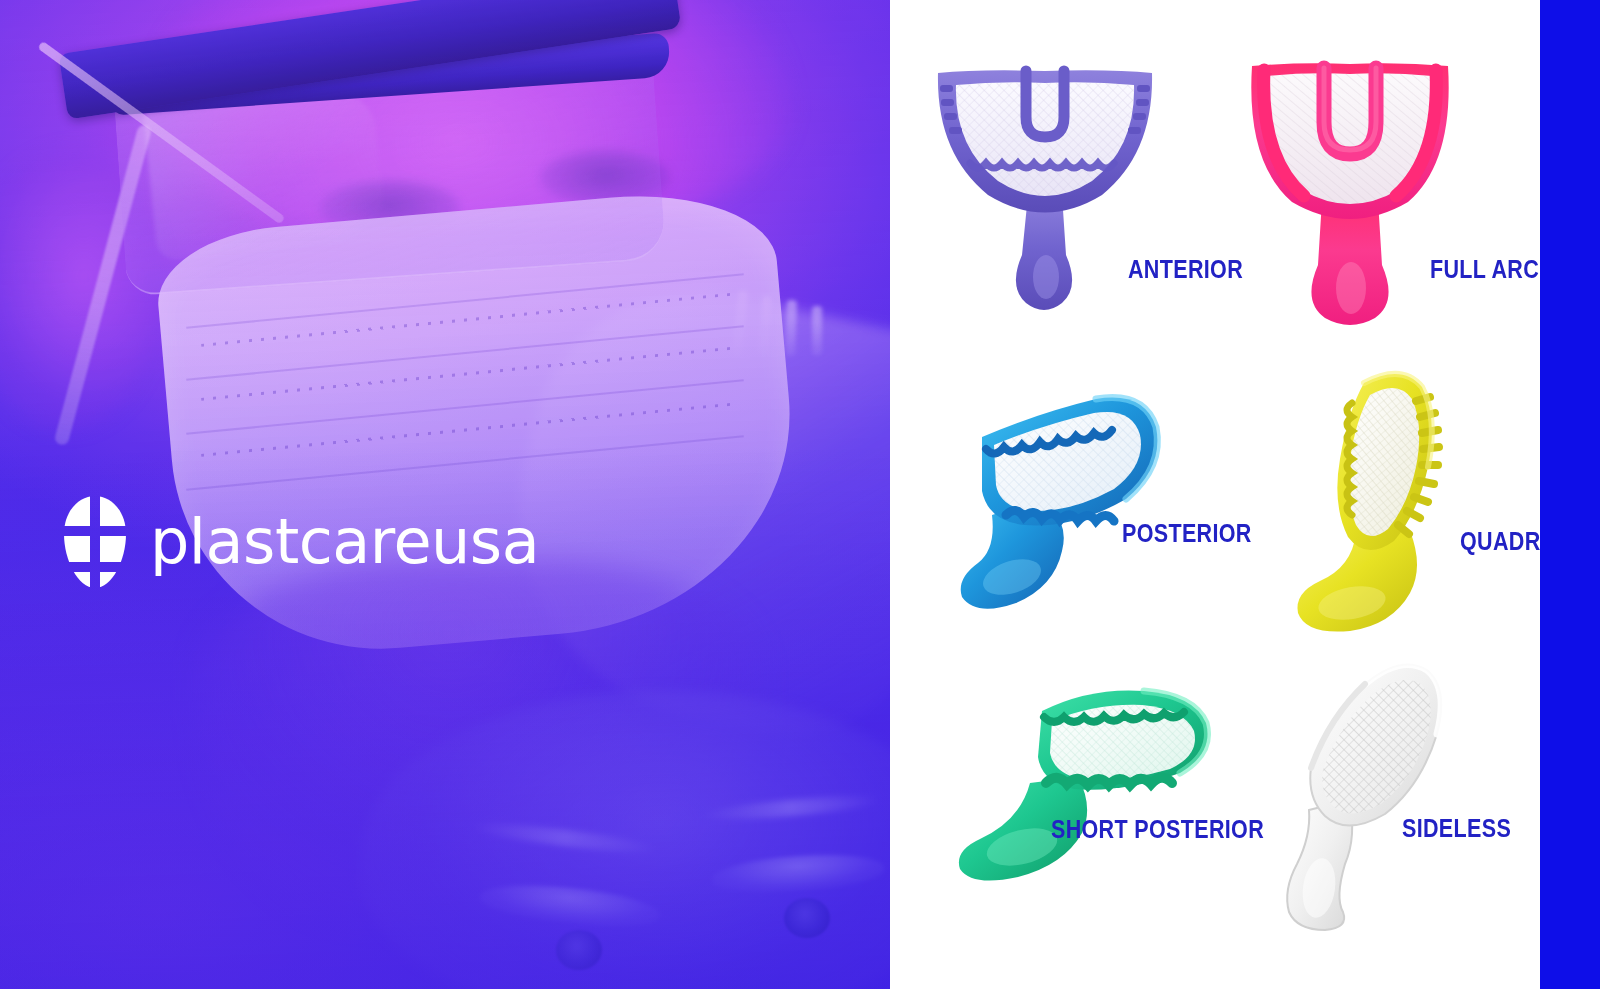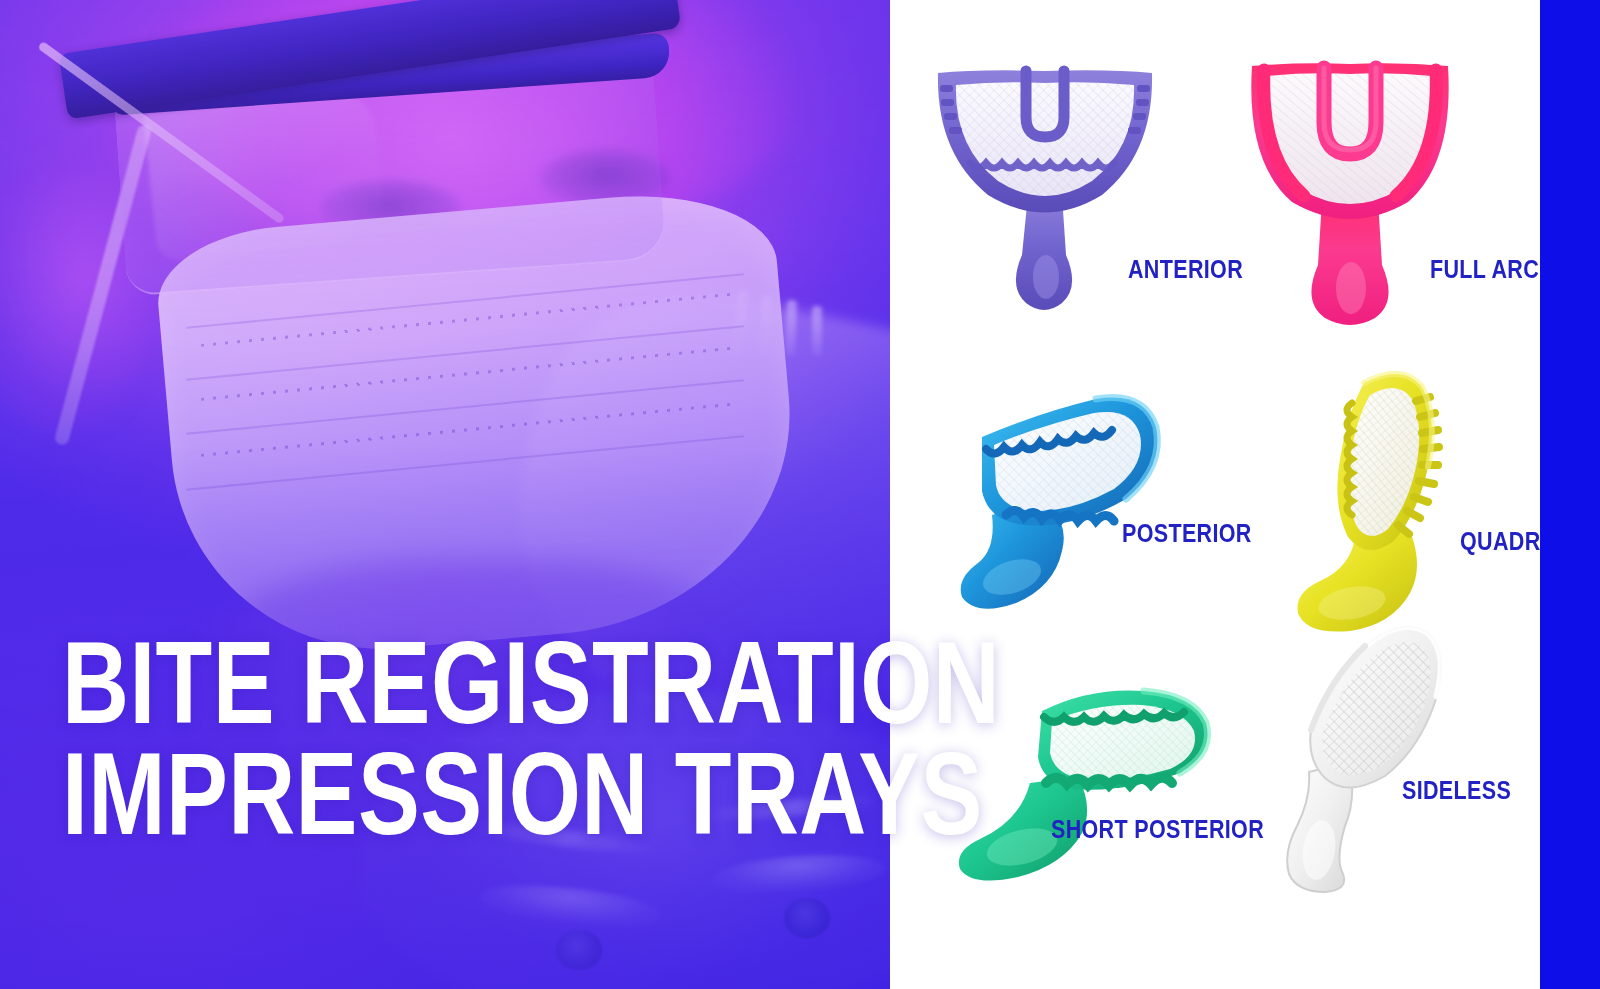--- a/index.html
+++ b/index.html
@@ -370,25 +370,39 @@
     <div class="ph-lash l1"></div>
     <div class="ph-lash l2"></div>
     <div class="ph-iris i1"></div>
     <div class="ph-iris i2"></div>
 
     <div class="ph-duotone"></div>
     <div class="ph-duotone2"></div>
     <div class="ph-vignette"></div>
   </div>
 
-
-  <div id="headline">
-    <div class="headline-line">BITE REGISTRATION</div>
-    <div class="headline-line">IMPRESSION TRAYS</div>
+  <div id="logo-row">
+    <svg id="logo-mark" viewBox="0 0 62 92" aria-hidden="true">
+      <defs>
+        <clipPath id="logoBlob">
+          <path d="M31 0 C48 0 62 16 62 38 C62 64 48 92 31 92 C14 92 0 64 0 38 C0 16 14 0 31 0 Z"></path>
+        </clipPath>
+      </defs>
+      <g clip-path="url(#logoBlob)" fill="#ffffff">
+        <rect x="0" y="0" width="26" height="30"></rect>
+        <rect x="36" y="0" width="26" height="30"></rect>
+        <rect x="0" y="40" width="26" height="26"></rect>
+        <rect x="36" y="40" width="26" height="26"></rect>
+        <rect x="0" y="76" width="26" height="26"></rect>
+        <rect x="36" y="76" width="26" height="26"></rect>
+      </g>
+    </svg>
+    <div id="logo-wordmark">plastcareusa</div>
   </div>
+
 
   <div id="product-panel">
 
     <div class="product-cell" style="left:20px; top:55px; width:290px; height:270px;">
       <svg class="tray-art" style="left:0; top:0;" width="270" height="270" viewBox="0 0 270 270" aria-hidden="true">
         <defs>
           <linearGradient id="antBody" x1="0" y1="0" x2="0" y2="1">
             <stop offset="0%" stop-color="#8e81dd"></stop>
             <stop offset="45%" stop-color="#7164cf"></stop>
             <stop offset="100%" stop-color="#5a4cb8"></stop>
@@ -576,21 +590,21 @@
 
         <path d="M128 118 q11 -11 21 1 q11 -11 21 1 q11 -12 21 0 q11 -12 21 0 q11 -12 21 -1 q11 -12 21 -1" fill="none" stroke="#13a974" stroke-width="10" stroke-linecap="round"></path>
 
         <path d="M226 26 Q276 30 288 58 Q296 88 262 108" fill="none" stroke="#72efc2" stroke-width="7" stroke-linecap="round" opacity="0.6"></path>
 
         <ellipse cx="104" cy="182" rx="36" ry="17" fill="#7cf0c5" opacity="0.38" transform="rotate(-14 104 182)"></ellipse>
       </svg>
       <div class="tray-label" style="left:133px; top:150px;">SHORT POSTERIOR</div>
     </div>
 
-    <div class="product-cell" style="left:355px; top:612px; width:290px; height:290px;">
+    <div class="product-cell" style="left:355px; top:650px; width:290px; height:290px;">
       <svg class="tray-art" style="left:0; top:0;" width="235" height="285" viewBox="0 0 235 285" aria-hidden="true">
         <defs>
           <linearGradient id="slBody" x1="0" y1="0" x2="1" y2="1">
             <stop offset="0%" stop-color="#ffffff"></stop>
             <stop offset="50%" stop-color="#f0f0f0"></stop>
             <stop offset="100%" stop-color="#d8d8d8"></stop>
           </linearGradient>
           <linearGradient id="slMesh" x1="0" y1="0" x2="1" y2="1">
             <stop offset="0%" stop-color="#fdfdfd"></stop>
             <stop offset="100%" stop-color="#e8e8e8"></stop>

